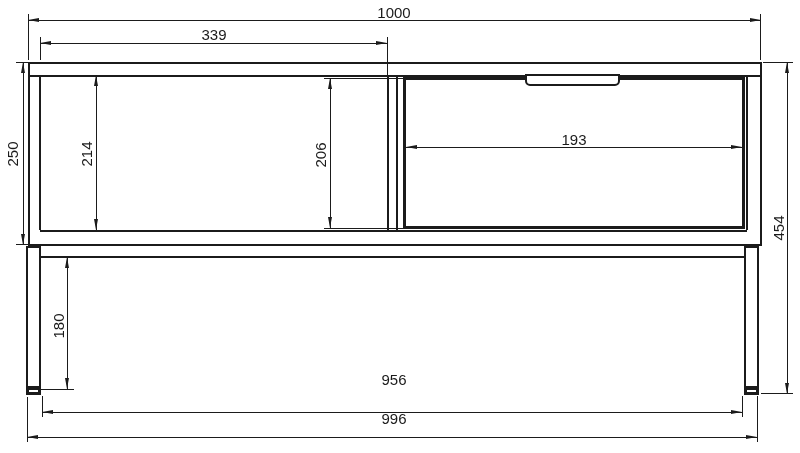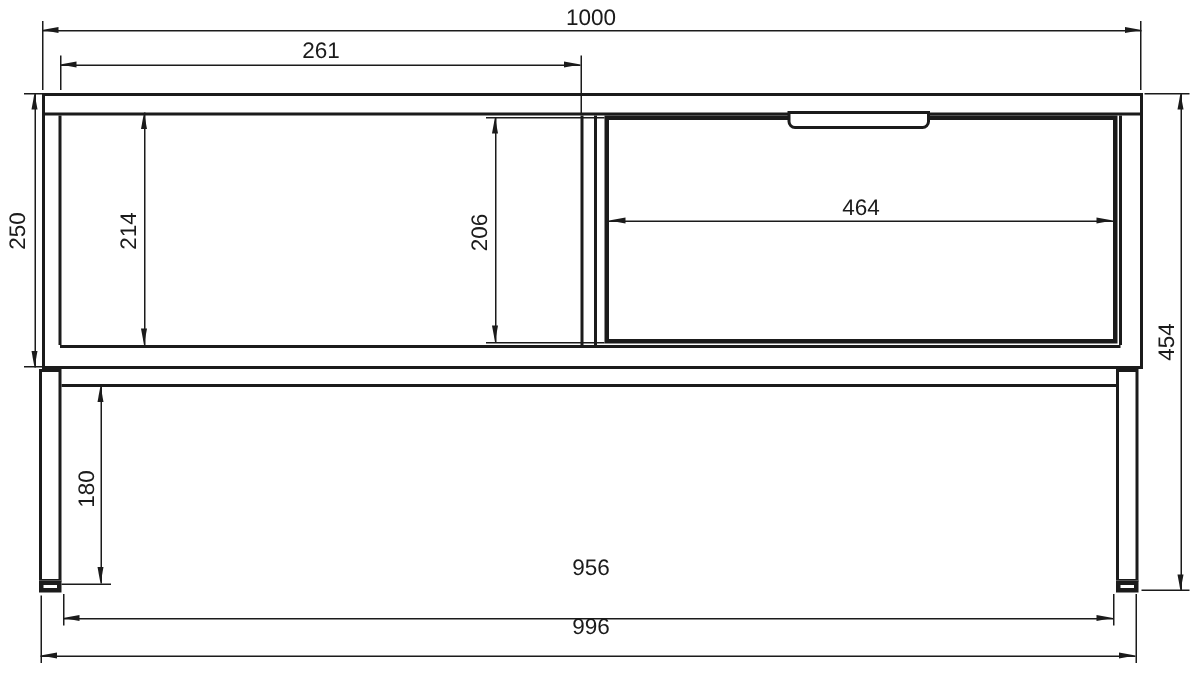--- a/index.html
+++ b/index.html
@@ -65,28 +65,28 @@
     <div class="arr arr-r" style="left:750px; top:17.5px;"></div>
     <span class="dim-label" style="left:394px; top:12px;">1000</span>
   </div>
 
   <div>
     <div class="vl thin" style="left:40px; top:37px; height:23px;"></div>
     <div class="vl thin" style="left:387px; top:37px; height:39px;"></div>
     <div class="hl thin" style="left:40px; top:43px; width:347px;"></div>
     <div class="arr arr-l" style="left:40px; top:40.5px;"></div>
     <div class="arr arr-r" style="left:376px; top:40.5px;"></div>
-    <span class="dim-label" style="left:214px; top:34px;">261</span>
+    <span class="dim-label" style="left:214px; top:34px;">339</span>
   </div>
 
   <div>
     <div class="hl thin" style="left:406px; top:147px; width:336px;"></div>
     <div class="arr arr-l" style="left:406px; top:144.5px;"></div>
     <div class="arr arr-r" style="left:731px; top:144.5px;"></div>
-    <span class="dim-label" style="left:574px; top:139px;">464</span>
+    <span class="dim-label" style="left:574px; top:139px;">193</span>
   </div>
 
   <div>
     <div class="hl thin" style="left:16px; top:62px; width:12px;"></div>
     <div class="hl thin" style="left:16px; top:244px; width:12px;"></div>
     <div class="vl thin" style="left:23px; top:62px; height:183px;"></div>
     <div class="arr arr-u" style="left:21px; top:62px;"></div>
     <div class="arr arr-d" style="left:21px; top:234px;"></div>
     <span class="dim-label vert" style="left:12px; top:154px;">250</span>
   </div>

